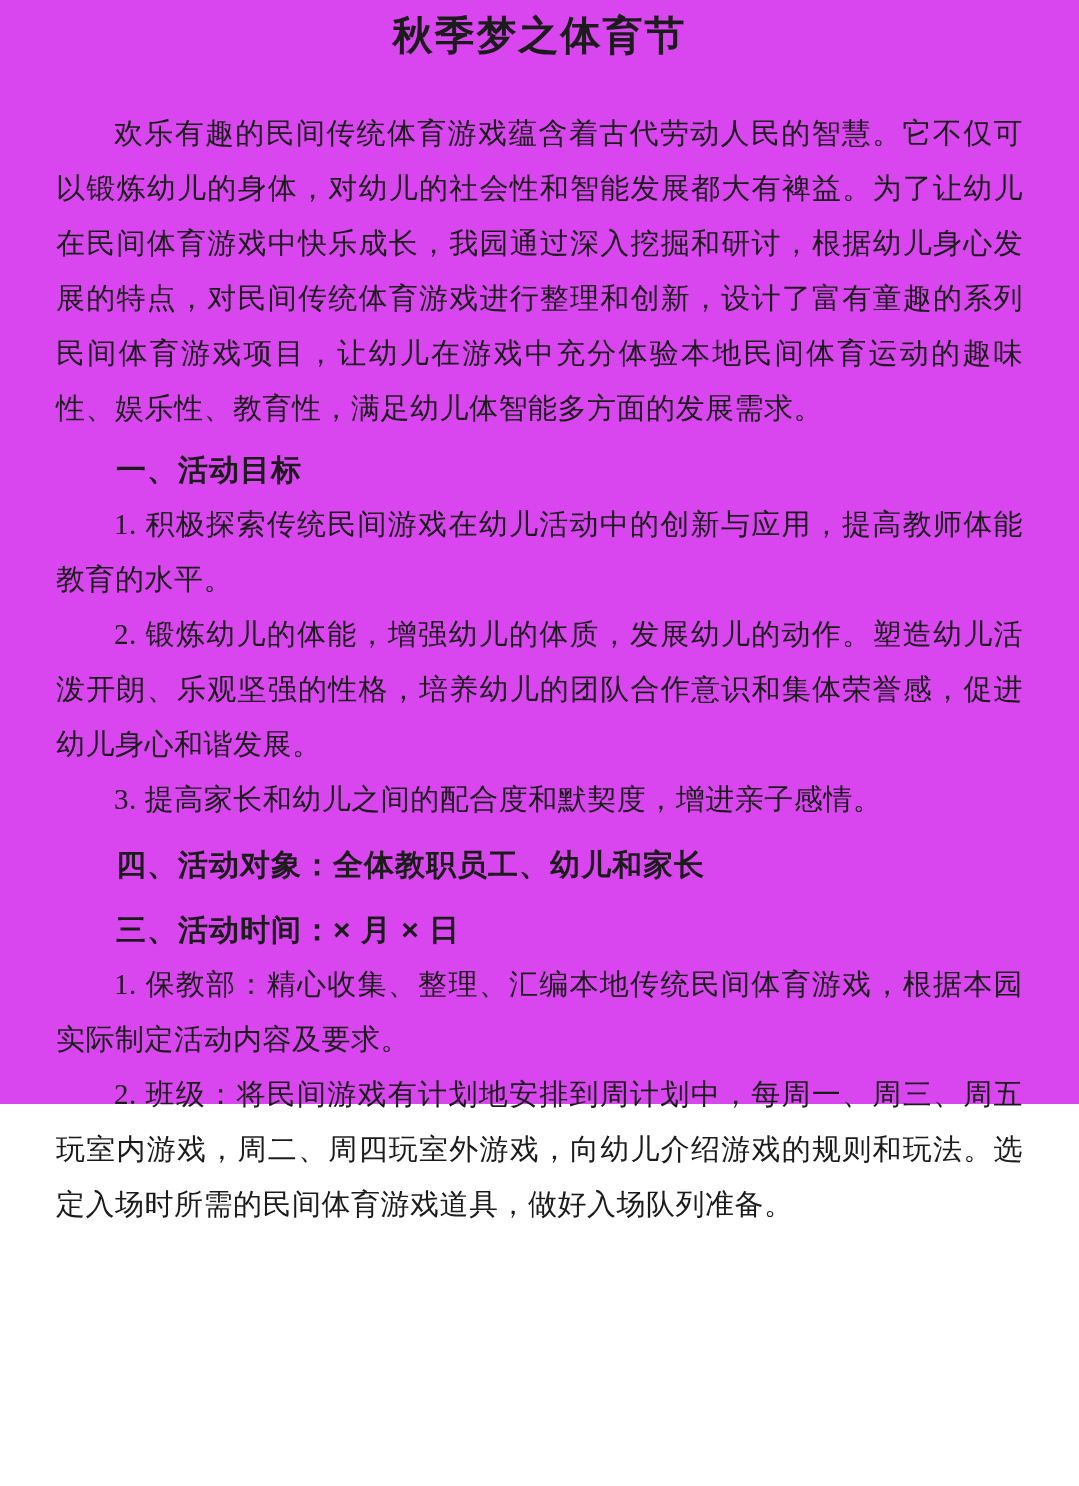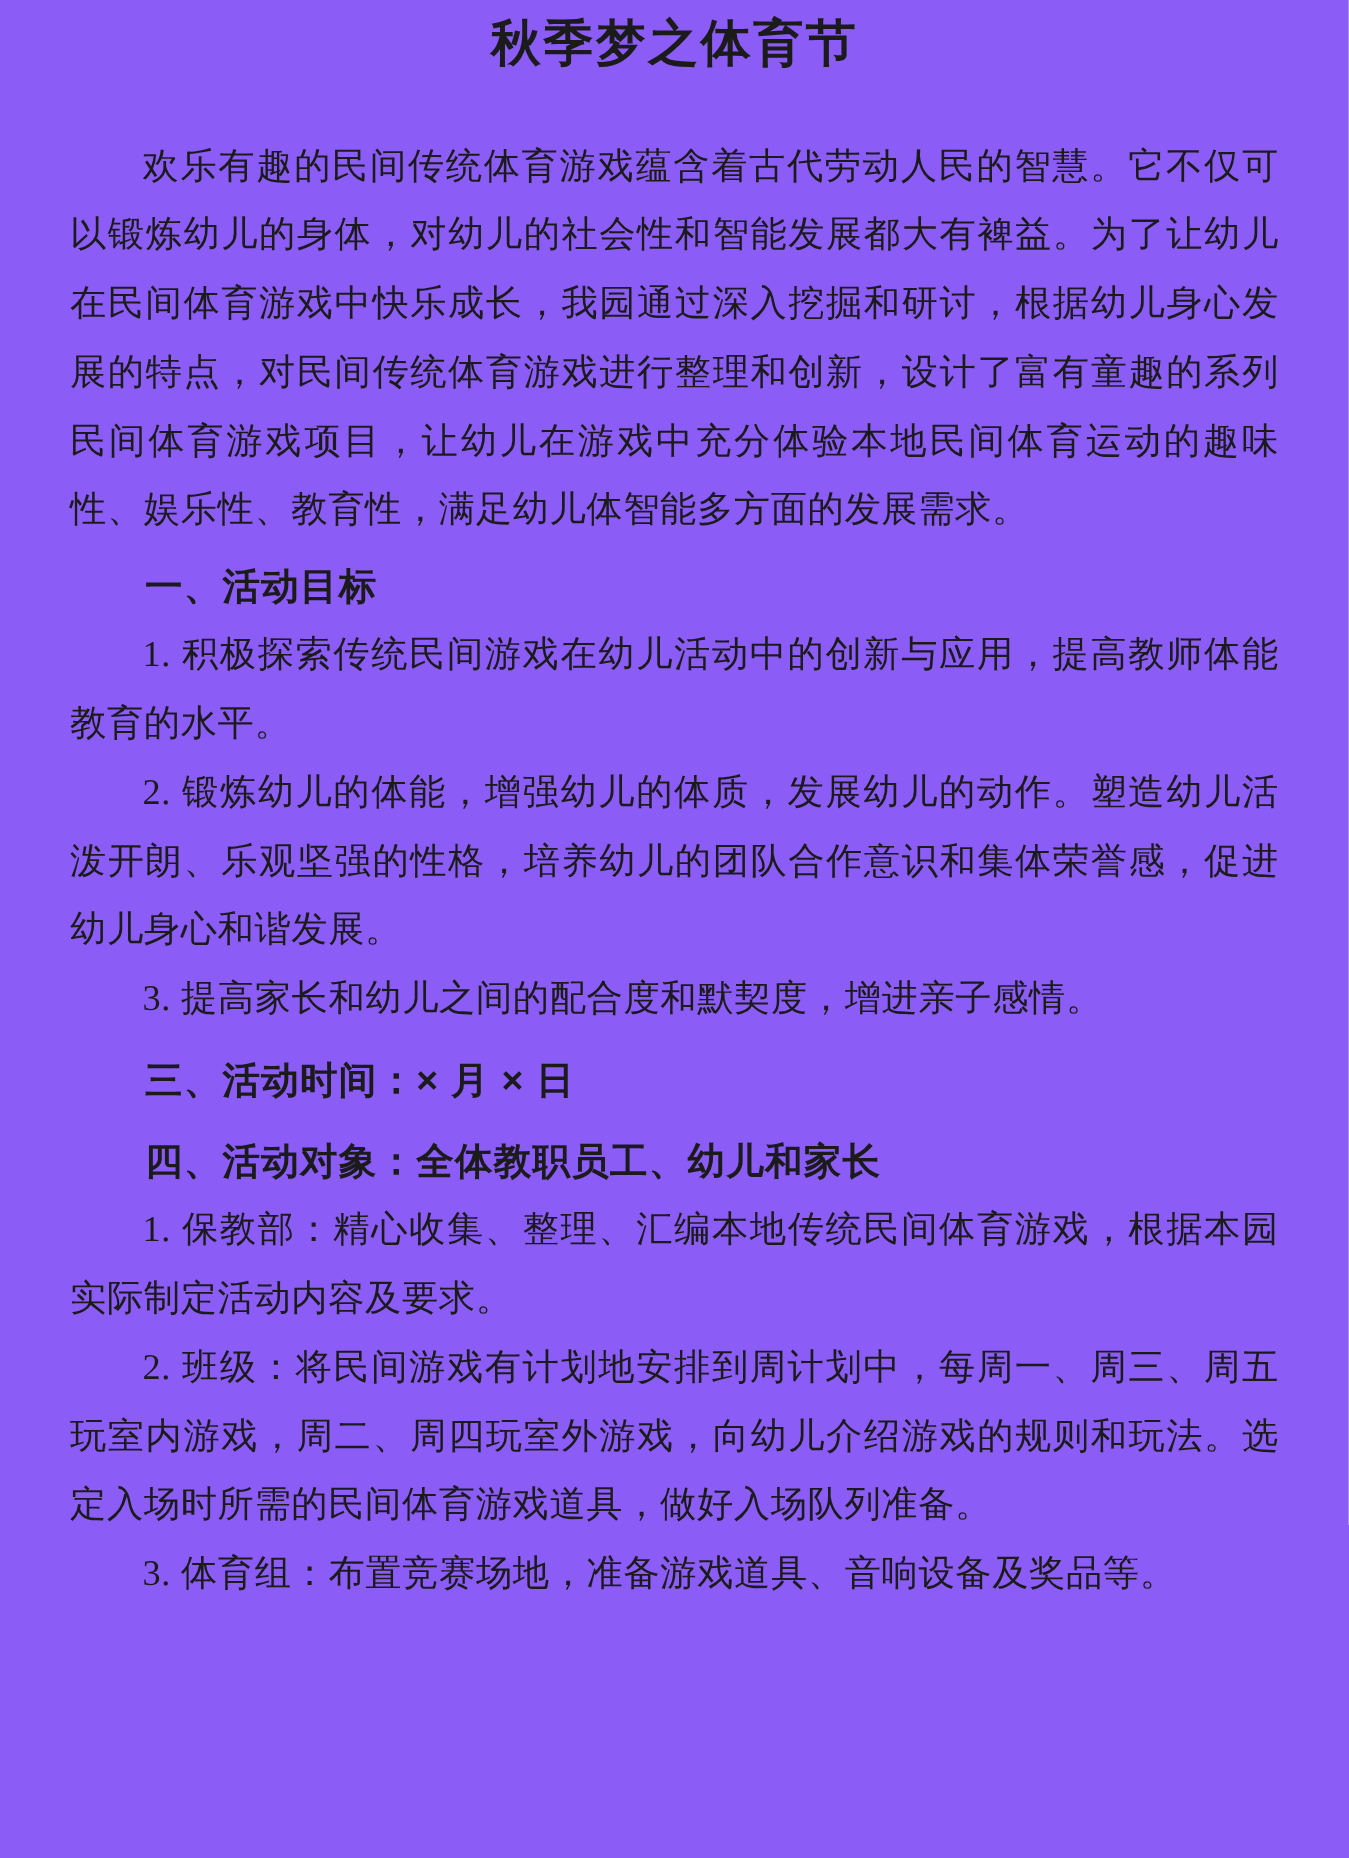--- a/index.html
+++ b/index.html
@@ -10,23 +10,23 @@
   body {
     width: 1079px;
     height: 1486px;
     overflow: hidden;
     font-family: "Liberation Sans", "DejaVu Sans", sans-serif;
     color: #1b1b1b;
   }
   .page {
     box-sizing: border-box;
     width: 1079px;
-    height: 1486px;
+    height: 1104px;
     padding: 10px 56px 0 56px;
-    background: #8b5cf6;
+    background: #d946ef;
   }
   .doc-title {
     margin: 0;
     text-align: center;
     font-size: 40px;
     line-height: 50px;
     font-weight: 800;
     letter-spacing: 2px;
   }
   .doc-subtitle {
@@ -81,24 +81,23 @@
 
   <div class="sec-heading first">一、活动目标</div>
 
   <p class="body-text"><span class="num">1.</span><span>积极探索传统民间游戏在幼儿活动中的创新与应用，提高教师体能教育的水平。</span></p>
 
   <p class="body-text"><span class="num">2.</span><span>锻炼幼儿的体能，增强幼儿的体质，发展幼儿的动作。塑造幼儿活泼开朗、乐观坚强的性格，培养幼儿的团队合作意识和集体荣誉感，促进幼儿身心和谐发展。</span></p>
 
   <p class="body-text"><span class="num">3.</span><span>提高家长和幼儿之间的配合度和默契度，增进亲子感情。</span></p>
 
 
+  <div class="sec-heading">四、活动对象：全体教职员工、幼儿和家长</div>
+
   <div class="sec-heading">三、活动时间：× 月 × 日</div>
-
-  <div class="sec-heading">四、活动对象：全体教职员工、幼儿和家长</div>
 
 
   <p class="body-text"><span class="num">1.</span><span class="label-bold">保教部：</span><span>精心收集、整理、汇编本地传统民间体育游戏，根据本园实际制定活动内容及要求。</span></p>
 
   <p class="body-text"><span class="num">2.</span><span class="label-bold">班级：</span><span>将民间游戏有计划地安排到周计划中，每周一、周三、周五玩室内游戏，周二、周四玩室外游戏，向幼儿介绍游戏的规则和玩法。选定入场时所需的民间体育游戏道具，做好入场队列准备。</span></p>
 
-  <p class="body-text"><span class="num">3.</span><span class="label-bold">体育组：</span><span>布置竞赛场地，准备游戏道具、音响设备及奖品等。</span></p>
 
 </div>
 
 </body></html>

